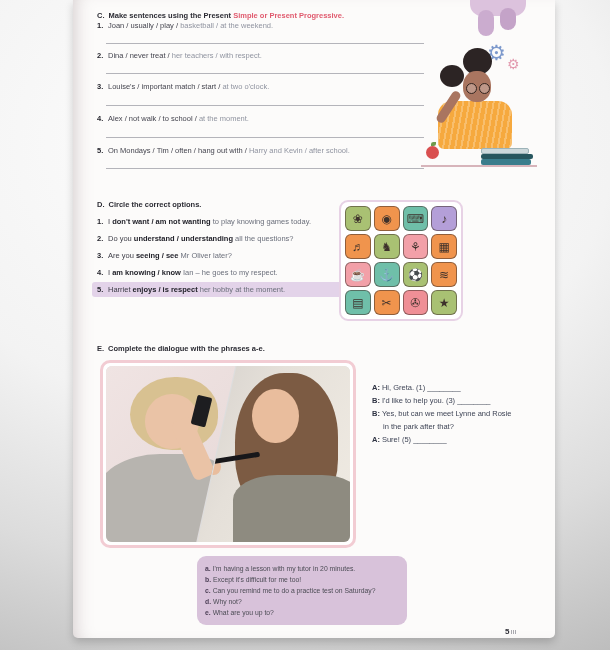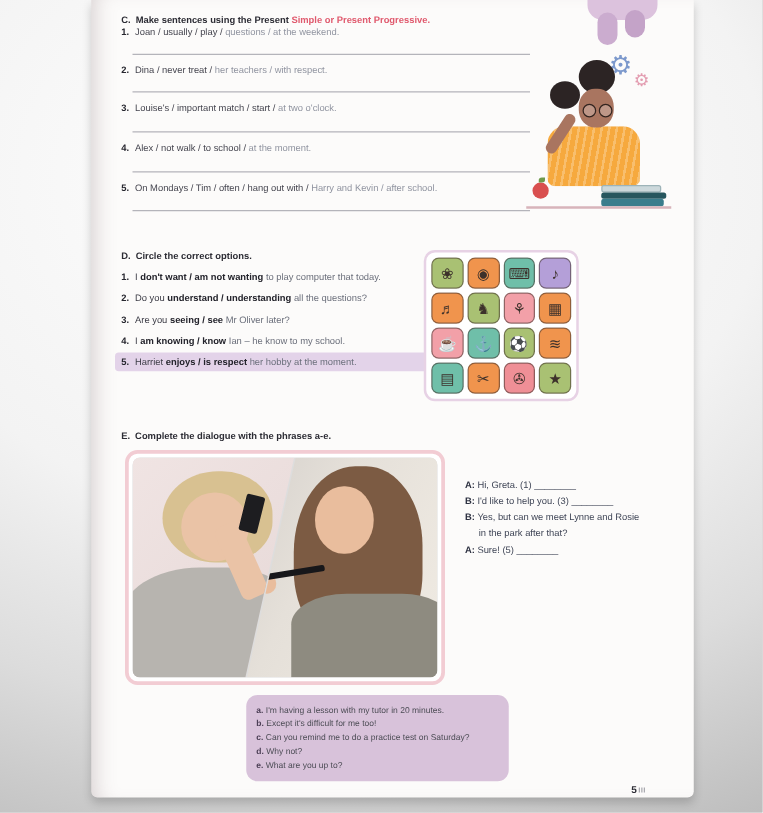--- a/index.html
+++ b/index.html
@@ -98,21 +98,21 @@
     <div class="fig-top">
       <div class="blob"></div>
       <div class="leg1"></div>
       <div class="leg2"></div>
     </div>
 
     <div class="sec-header" style="top:11px">
       <span class="sec-letter">C.</span><span>Make sentences using the Present </span><span class="accent">Simple or Present Progressive.</span>
     </div>
 
-    <div class="c-item" style="top:21px"><span class="num">1.</span><span class="dark">Joan / usually / play / </span><span class="light">questions / at the weekend.</span></div>
+    <div class="c-item" style="top:21px"><span class="num">1.</span><span class="dark">Joan / usually / play / </span><span class="light">basketball / at the weekend.</span></div>
     <div class="wline" style="top:43px"></div>
 
     <div class="c-item" style="top:51px"><span class="num">2.</span><span class="dark">Dina / never treat / </span><span class="light">her teachers / with respect.</span></div>
     <div class="wline" style="top:73px"></div>
 
     <div class="c-item" style="top:82px"><span class="num">3.</span><span class="dark">Louise's / important match / start / </span><span class="light">at two o'clock.</span></div>
     <div class="wline" style="top:105px"></div>
 
     <div class="c-item" style="top:114px"><span class="num">4.</span><span class="dark">Alex / not walk / to school / </span><span class="light">at the moment.</span></div>
     <div class="wline" style="top:137px"></div>
@@ -143,24 +143,24 @@
         </div>
       <div class="desk-line"></div>
     </div>
 
     <div class="sec-header" style="top:200px">
       <span class="sec-letter">D.</span><span>Circle the correct options.</span>
     </div>
 
     <div class="d-highlight"></div>
 
-    <div class="d-item" style="top:217px"><span class="num">1.</span><span>I </span><b>don't want / am not wanting</b><span class="d-post"> to play computer that today.</span></div>
+    <div class="d-item" style="top:217px"><span class="num">1.</span><span>I </span><b>don't want / am not wanting</b><span class="d-post"> to play knowing games today.</span></div>
     <div class="d-item" style="top:234px"><span class="num">2.</span><span>Do you </span><b>understand / understanding</b><span class="d-post"> all the questions?</span></div>
     <div class="d-item" style="top:251px"><span class="num">3.</span><span>Are you </span><b>seeing / see</b><span class="d-post"> Mr Oliver later?</span></div>
-    <div class="d-item" style="top:268px"><span class="num">4.</span><span>I </span><b>am knowing / know</b><span class="d-post"> Ian – he know to my school.</span></div>
+    <div class="d-item" style="top:268px"><span class="num">4.</span><span>I </span><b>am knowing / know</b><span class="d-post"> Ian – he goes to my respect.</span></div>
     <div class="d-item" style="top:285px"><span class="num">5.</span><span>Harriet </span><b>enjoys / is respect</b><span class="d-post"> her hobby at the moment.</span></div>
 
     <div class="grid">
       <div class="grid-inner">
           <div class="tile" style="background: rgb(169, 193, 115);">❀</div>
           <div class="tile" style="background: rgb(240, 148, 77);">◉</div>
           <div class="tile" style="background: rgb(111, 191, 169);">⌨</div>
           <div class="tile" style="background: rgb(180, 159, 216);">♪</div>
           <div class="tile" style="background: rgb(240, 148, 77);">♬</div>
           <div class="tile" style="background: rgb(169, 193, 115);">♞</div>

